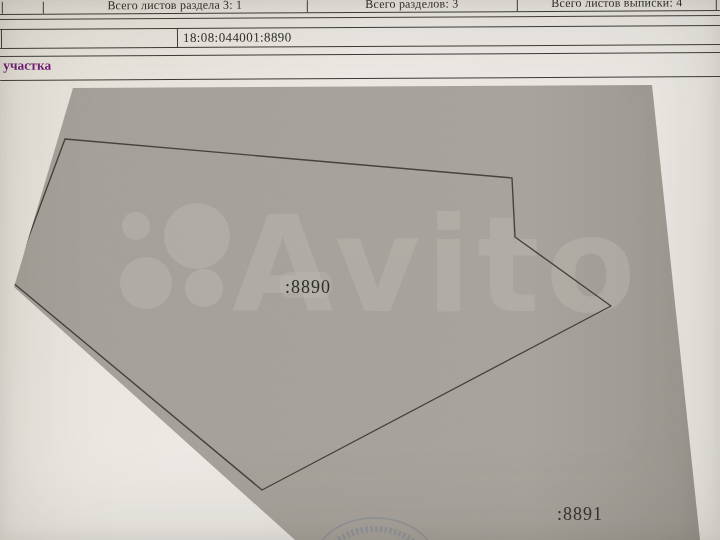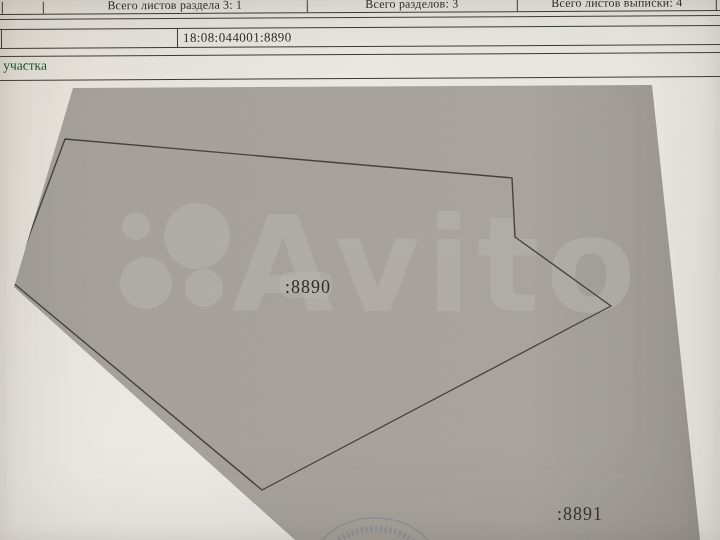--- a/index.html
+++ b/index.html
@@ -22,21 +22,21 @@
   .vline{position:absolute;background:#3e3b36;width:1.3px;}
   .cell-text{
     position:absolute;font-size:12px;line-height:13px;text-align:center;
     color:#2f2d29;white-space:nowrap;letter-spacing:0.2px;
   }
   .cadastral-text{
     position:absolute;left:183px;top:30px;font-size:13px;line-height:14px;
     color:#2f2d29;letter-spacing:0.4px;white-space:nowrap;text-align:right;
   }
   .caption-text{
-    position:absolute;left:3px;top:56px;font-size:13.5px;line-height:15px;color:#14532d;
+    position:absolute;left:3px;top:56px;font-size:13.5px;line-height:15px;color:#701a75;font-weight:bold;
   }
   
   .plan-svg{position:absolute;left:0;top:0;z-index:5;}
 </style>
 </head>
 <body>
 
 <svg class="plan-svg" width="720" height="540" viewBox="0 0 720 540">
   <defs>
     <clipPath id="grayClip">

